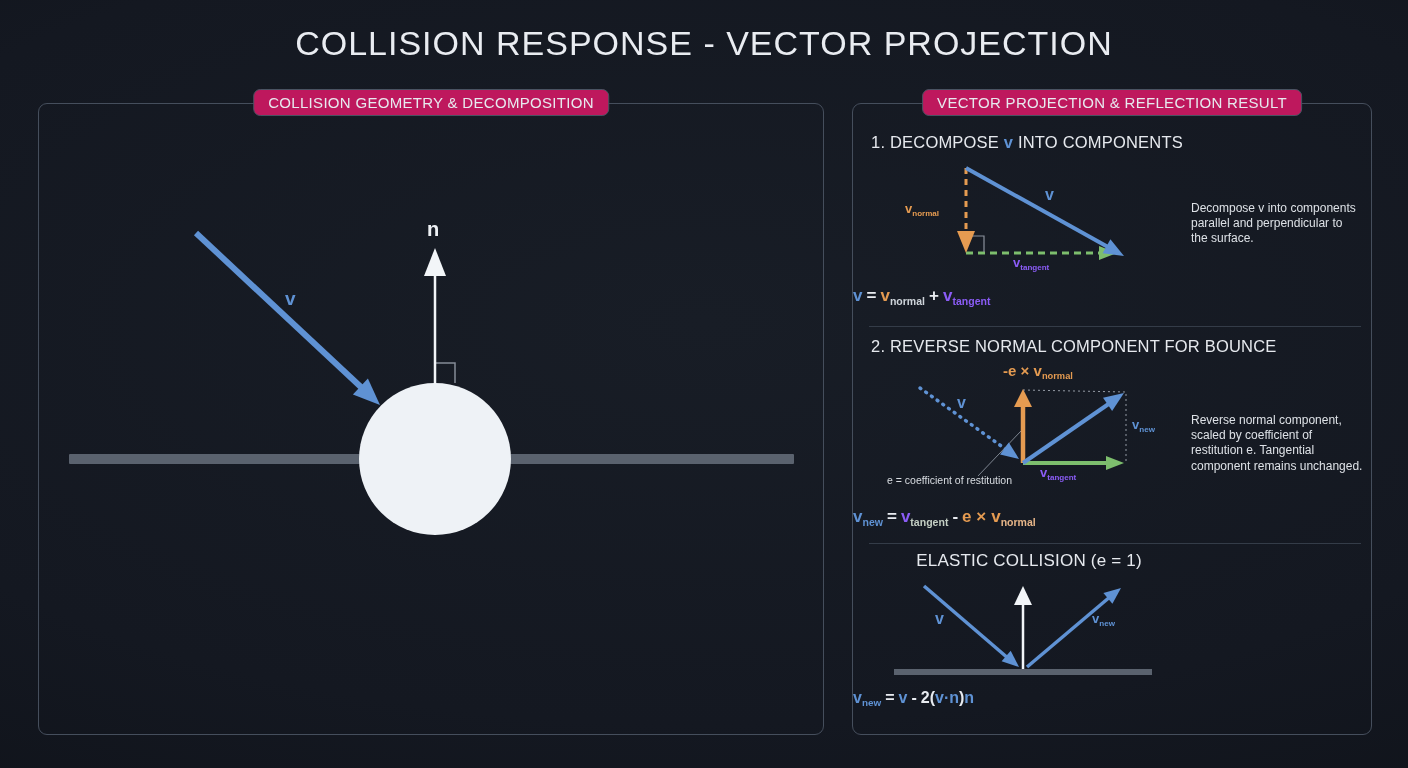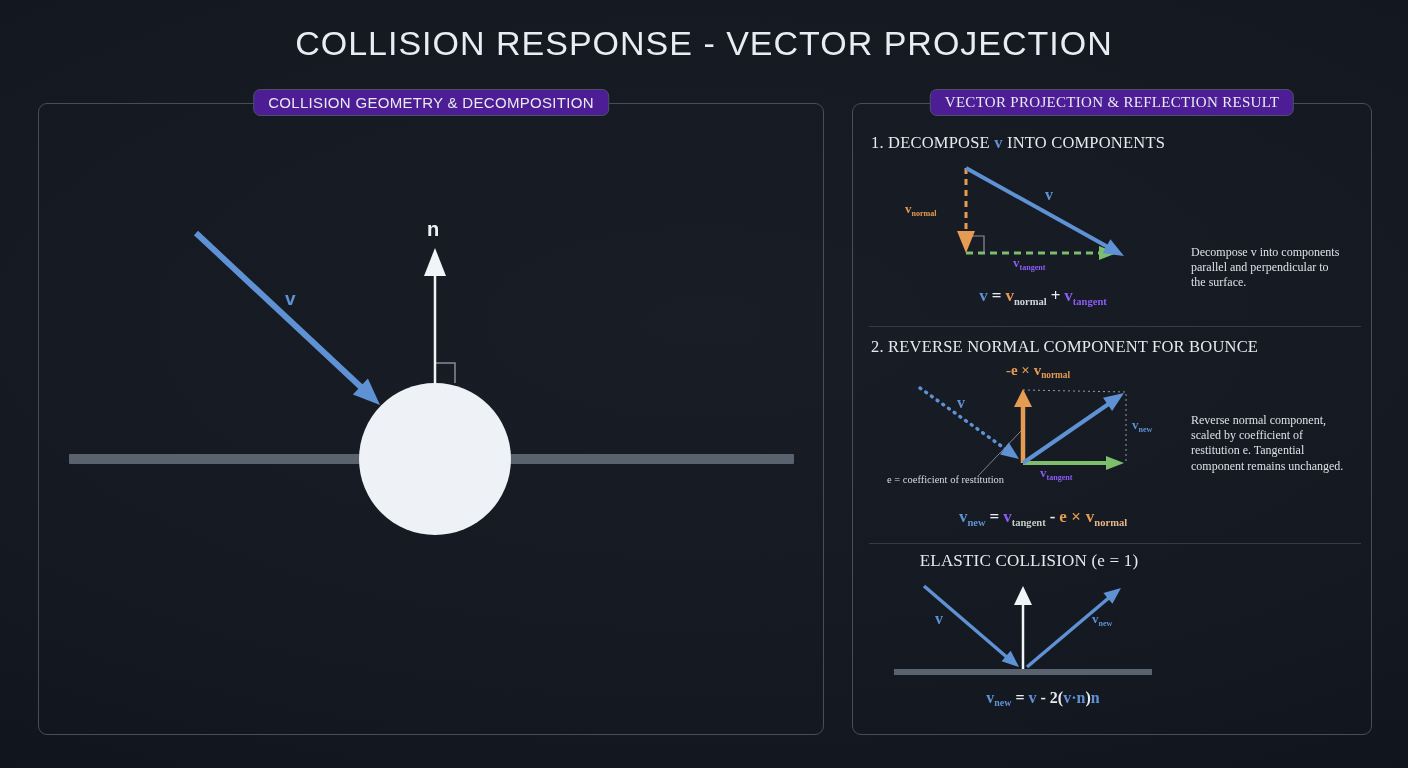--- a/index.html
+++ b/index.html
@@ -8,33 +8,33 @@
     font-family:"Liberation Sans",sans-serif;
     background:radial-gradient(120% 95% at 50% 42%, #181d26 0%, #141821 55%, #0d1016 100%);
     color:#e8ebf0;
   }
   .page-title{
     position:absolute;top:24px;left:0;width:100%;text-align:center;
     font-size:34px;font-weight:500;letter-spacing:1px;color:#e9ecf1;
   }
   .panel{position:absolute;border:1.5px solid #454e5c;border-radius:9px;}
   .panel-left{left:38px;top:103px;width:784px;height:630px;}
-  .panel-right{left:852px;top:103px;width:518px;height:630px;font-family:Liberation Serif, serif;}
+  .panel-right{left:852px;top:103px;width:518px;height:630px;}
   .panel-badge{
     position:absolute;top:-15px;left:50%;transform:translateX(-50%);
-    background:#4c1d95;border:1.5px solid #4a5362;border-radius:7px;
+    background:#be185d;border:1.5px solid #4a5362;border-radius:7px;
     padding:4px 14px;font-size:15px;letter-spacing:.3px;color:#e7eaef;white-space:nowrap;
   }
   .abs{position:absolute;}
   .dlbl{position:absolute;font-weight:bold;font-size:13px;line-height:1;}
   .dlbl sub, .eq sub{font-size:0.62em;vertical-align:-0.35em;letter-spacing:0;}
   .c-blue{color:#5f92d4;} .c-orange{color:#e59b51;} .c-green{color:#8b5cf6;}
   .c-white{color:#e8ebf0;} .c-sub-light{color:#cfd5db;} .c-sub-paleg{color:#c3cec3;} .c-sub-paleo{color:#e6b588;}
   .sec-heading{position:absolute;font-size:16.5px;color:#e6e9ee;letter-spacing:.2px;white-space:nowrap;}
-  .eq{position:absolute;left:12px;width:356px;text-align:center;font-size:17px;font-weight:bold;white-space:nowrap;}
+  .eq{position:absolute;left:0;width:356px;text-align:left;font-size:17px;font-weight:bold;white-space:nowrap;}
   .eq .op{margin:0 4px;font-weight:bold;}
   .eq3{font-size:16px;}
   .note{
     position:absolute;left:338px;width:180px;font-size:12px;line-height:1.27;
     color:#dde1e6;white-space:pre-line;
   }
   .small-def{position:absolute;font-size:10.5px;color:#d9dde2;white-space:nowrap;}
   .divider{position:absolute;left:16px;width:492px;height:1px;background:#343c48;}
 </style>
 </head>
@@ -83,21 +83,21 @@
       <polygon points="243,95 221.6,92.3 229.4,78.3" fill="#5f92d4"></polygon>
     </g>
   </svg>
 
   <span class="dlbl c-orange" style="left:52px;top:98px;"><span>v</span><sub>normal</sub></span>
   <span class="dlbl c-blue" style="left:192px;top:83px;font-size:16px;">v</span>
   <span class="dlbl c-green" style="left:160px;top:152px;"><span>v</span><sub>tangent</sub></span>
 
   <div class="eq" style="top:182px;"><span class="c-blue">v</span><span class="op c-white">=</span><span class="c-orange">v</span><sub class="c-sub-light">normal</sub><span class="op c-white">+</span><span class="c-green">v</span><sub class="c-green">tangent</sub></div>
 
-  <div class="note" style="top:97px;margin-top:44px;">Decompose v into components
+  <div class="note" style="top:97px;">Decompose v into components
 parallel and perpendicular to
 the surface.</div>
 
   <div class="divider" style="top:222px;"></div>
 
   <div class="sec-heading" style="left:18px;top:233px;">2. REVERSE NORMAL COMPONENT FOR BOUNCE</div>
 
   <div class="abs c-orange" style="left:0;top:258px;width:370px;text-align:center;font-weight:bold;font-size:15px;"><span>-e × </span><span>v</span><sub style="font-size:0.62em;vertical-align:-0.35em;">normal</sub></div>
 
   <svg class="abs" style="left:28px;top:277px;" width="300" height="118" viewBox="0 0 300 118">

